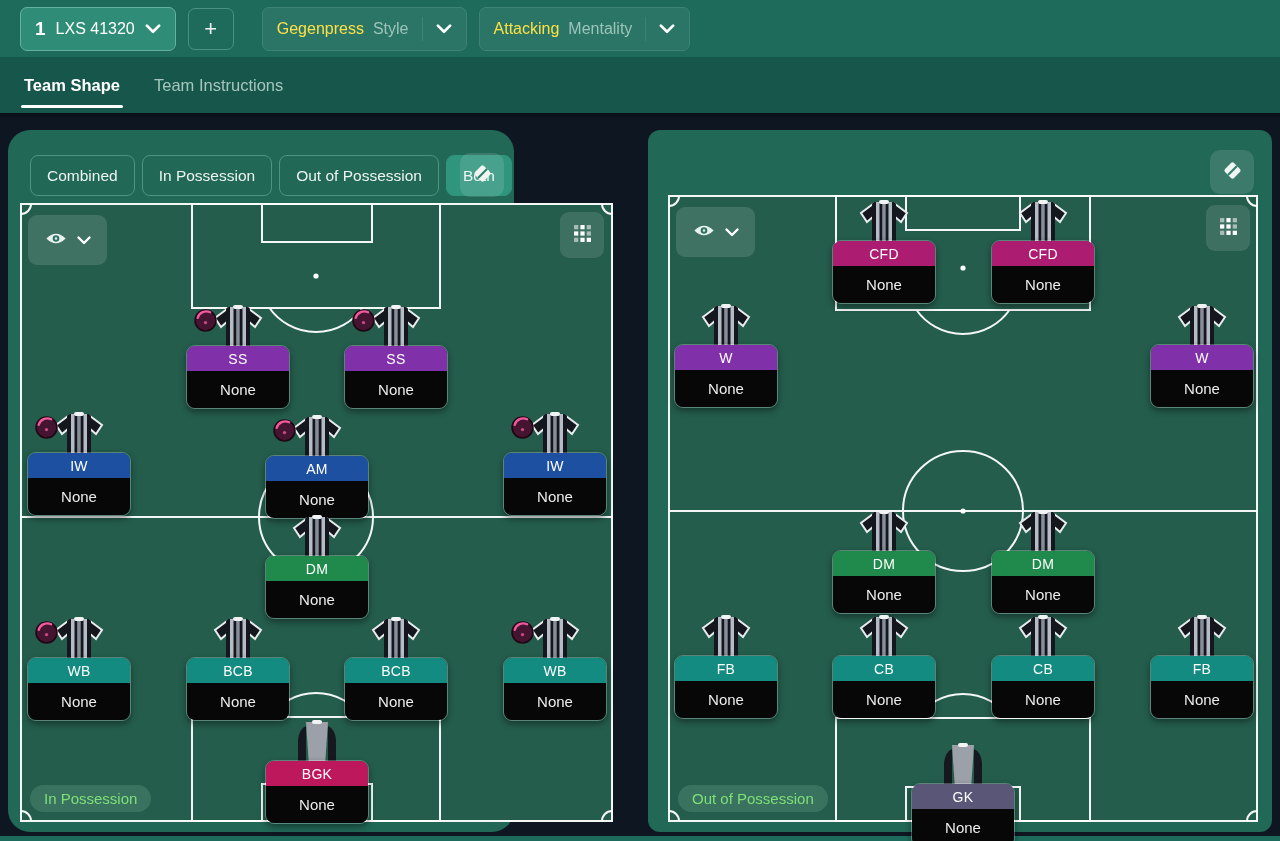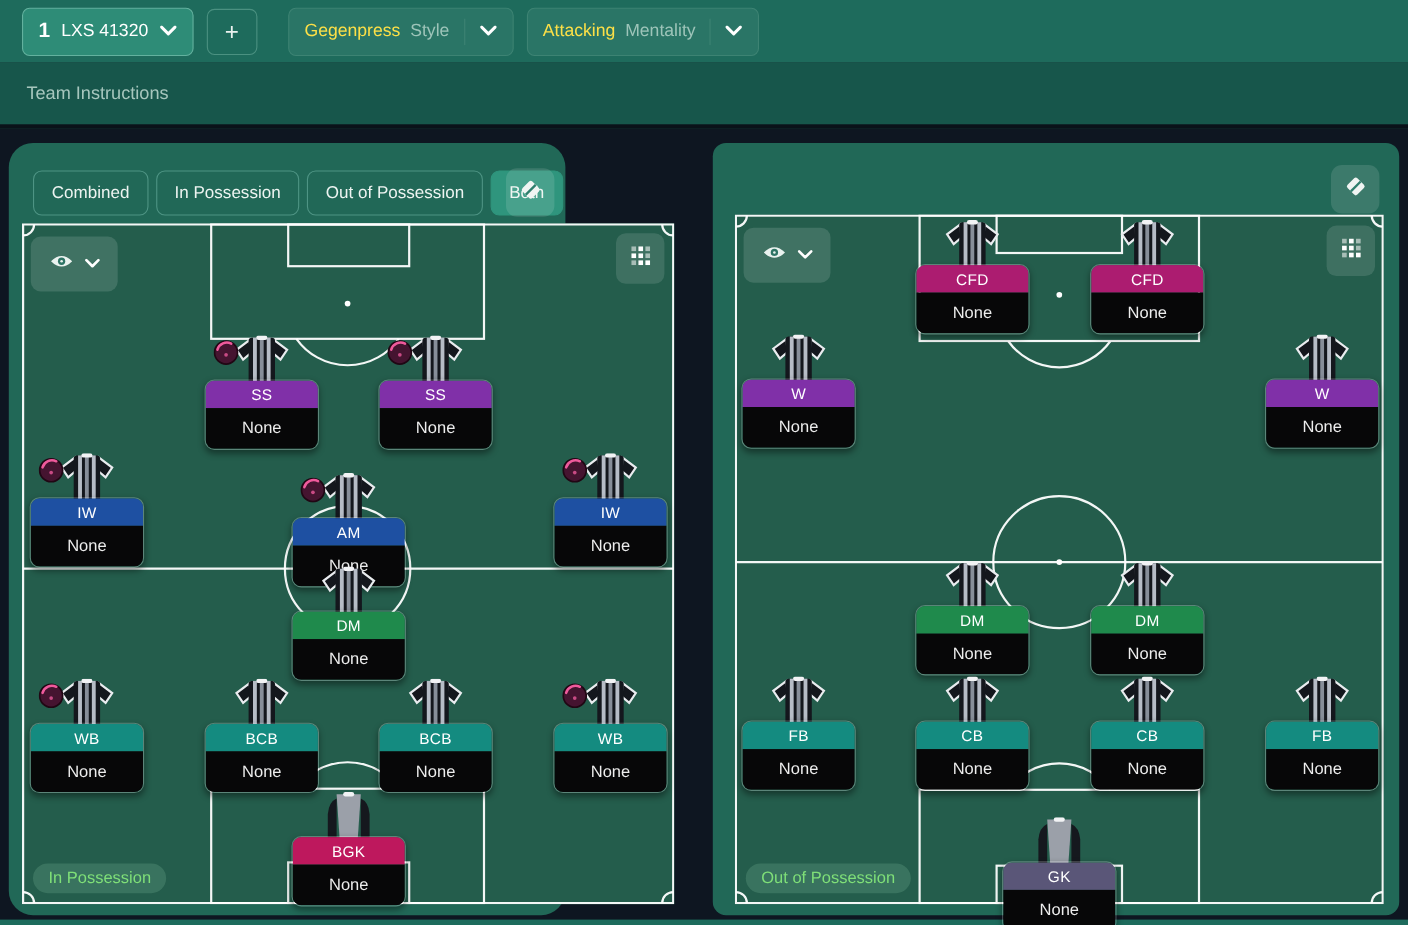--- a/index.html
+++ b/index.html
@@ -127,20 +127,21 @@
     <span class="sep"></span>
     <span>
       <svg width="16" height="10" viewBox="0 0 14 9">
           <path d="M1.5 1.5 L7 7 L12.5 1.5" stroke="#fff" stroke-width="2.4" fill="none" stroke-linecap="round" stroke-linejoin="round"></path>
         </svg>
     </span>
   </div>
 </div>
 
 <div class="tabbar" id="tabbar">
+    <div class="tab active">Team Shape</div>
     <div class="tab">Team Instructions</div>
   </div>
 
 <div class="panel" id="panel-left">
   <div class="filters" id="filters-left">
       <button class="filter-btn">Combined</button>
       <button class="filter-btn">In Possession</button>
       <button class="filter-btn">Out of Possession</button>
       <button class="filter-btn active">Both</button>
     </div>
@@ -262,21 +263,21 @@
               <rect x="17" y="2" width="3.5" height="44" fill="#B6BCC6"></rect>
               <rect x="23.2" y="2" width="3.5" height="44" fill="#878E99"></rect>
               <rect x="29.5" y="2" width="3.5" height="44" fill="#B6BCC6"></rect>
               <rect x="20" y="0" width="10" height="4" rx="2" fill="#F2F3F5"></rect>
             </svg></div>
           <div class="badge">
             <div class="role-bar" style="background:#1E50A2">IW</div>
             <div class="player-name">None</div>
           </div>
         </div>
-        <div class="player" style="left: 245px; top: 227px;">
+        <div class="player" style="left: 245px; top: 212px;">
           <span class="ball-icon"><svg width="23" height="23" viewBox="0 0 22 22">
               <circle cx="11" cy="11" r="10" fill="#451430" stroke="#200714" stroke-width="1.5"></circle>
               <path d="M3.5 8.5 A 8.5 8.5 0 0 1 15.5 3.2" stroke="#EF5A9C" stroke-width="2.2" fill="none" stroke-linecap="round"></path>
               <circle cx="11" cy="13" r="1.6" fill="#C94B85"></circle>
             </svg></span>
           <div class="jersey"><svg width="50" height="46" viewBox="0 0 50 46">
               <polygon points="14,4 2,13 8,22 15,16" fill="#14171D" stroke="#E9ECEF" stroke-width="2"></polygon>
               <polygon points="36,4 48,13 42,22 35,16" fill="#14171D" stroke="#E9ECEF" stroke-width="2"></polygon>
               <rect x="13" y="2" width="24" height="44" rx="3" fill="#14171D"></rect>
               <rect x="17" y="2" width="3.5" height="44" fill="#B6BCC6"></rect>

